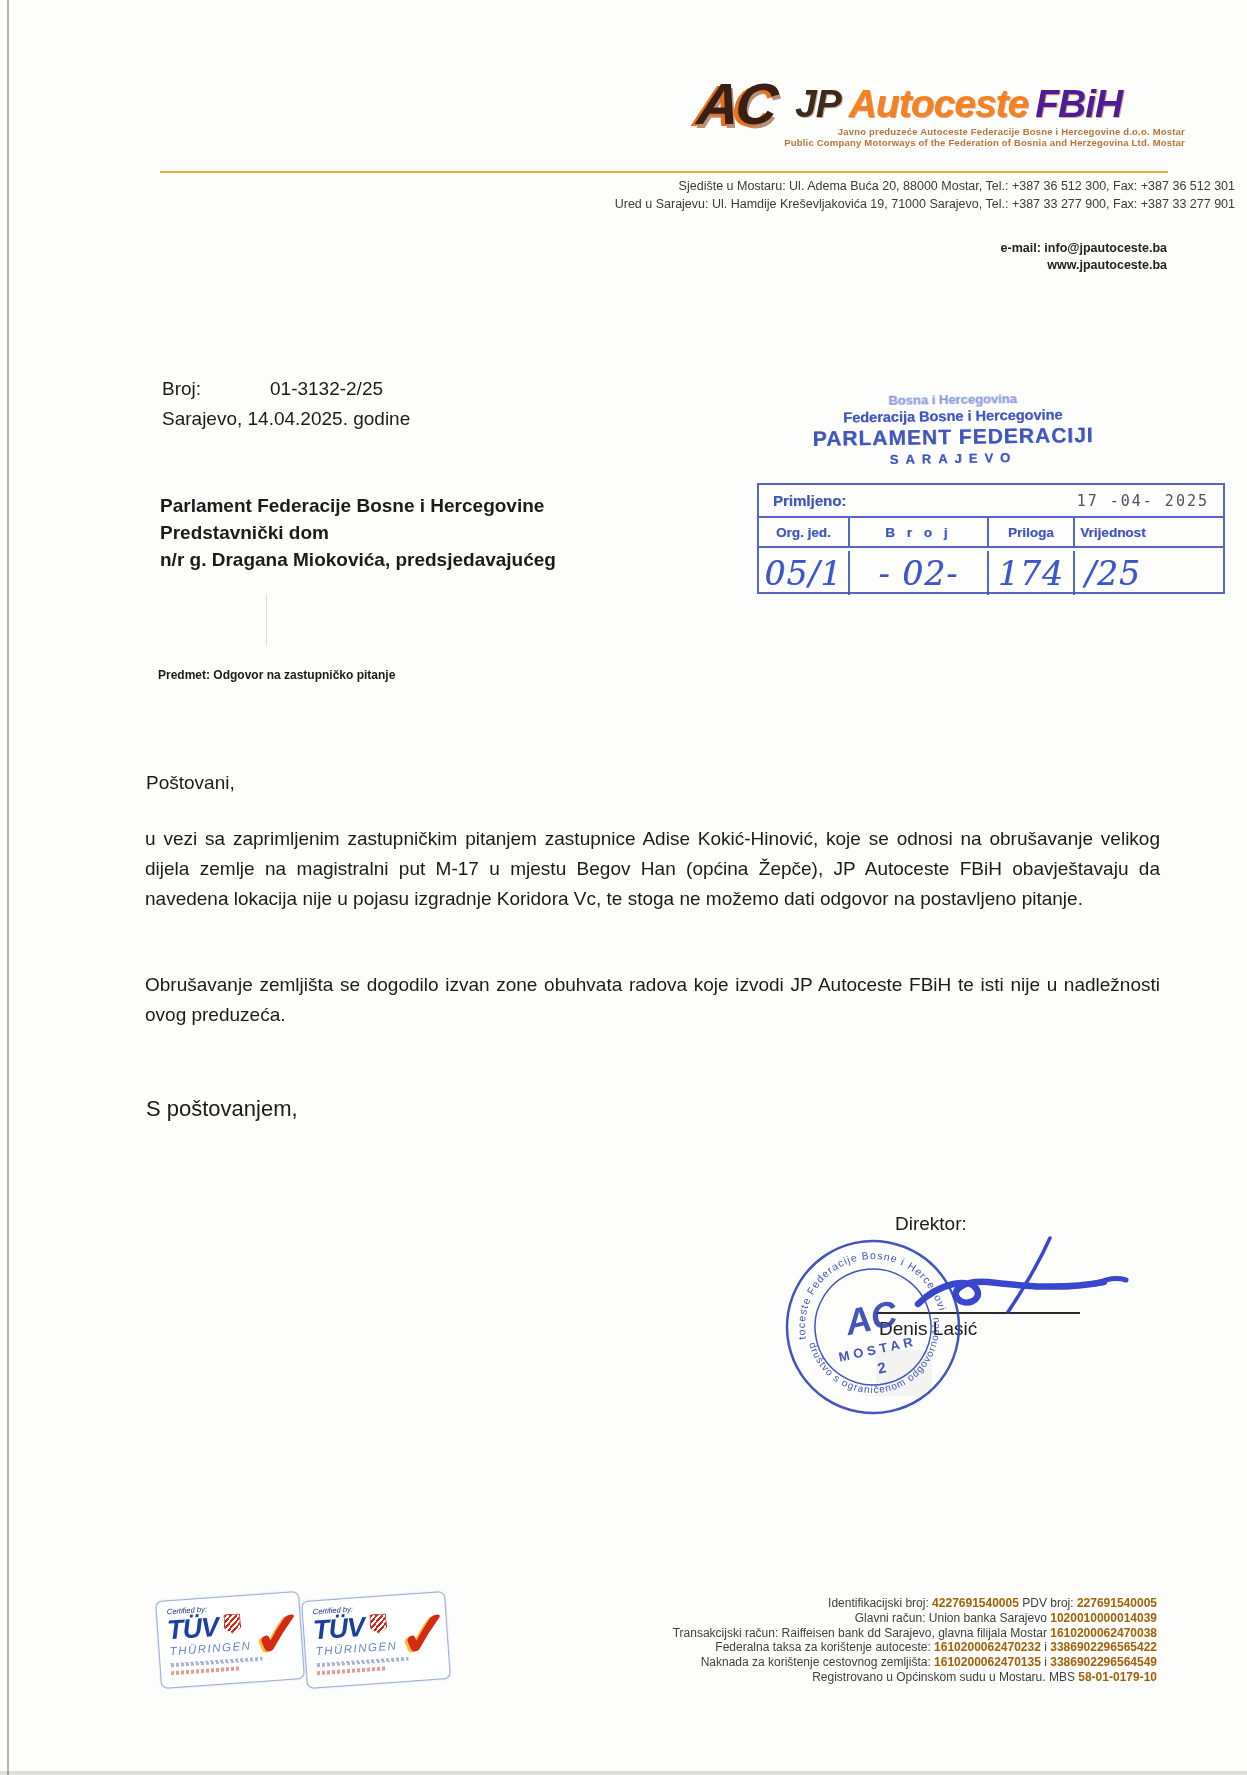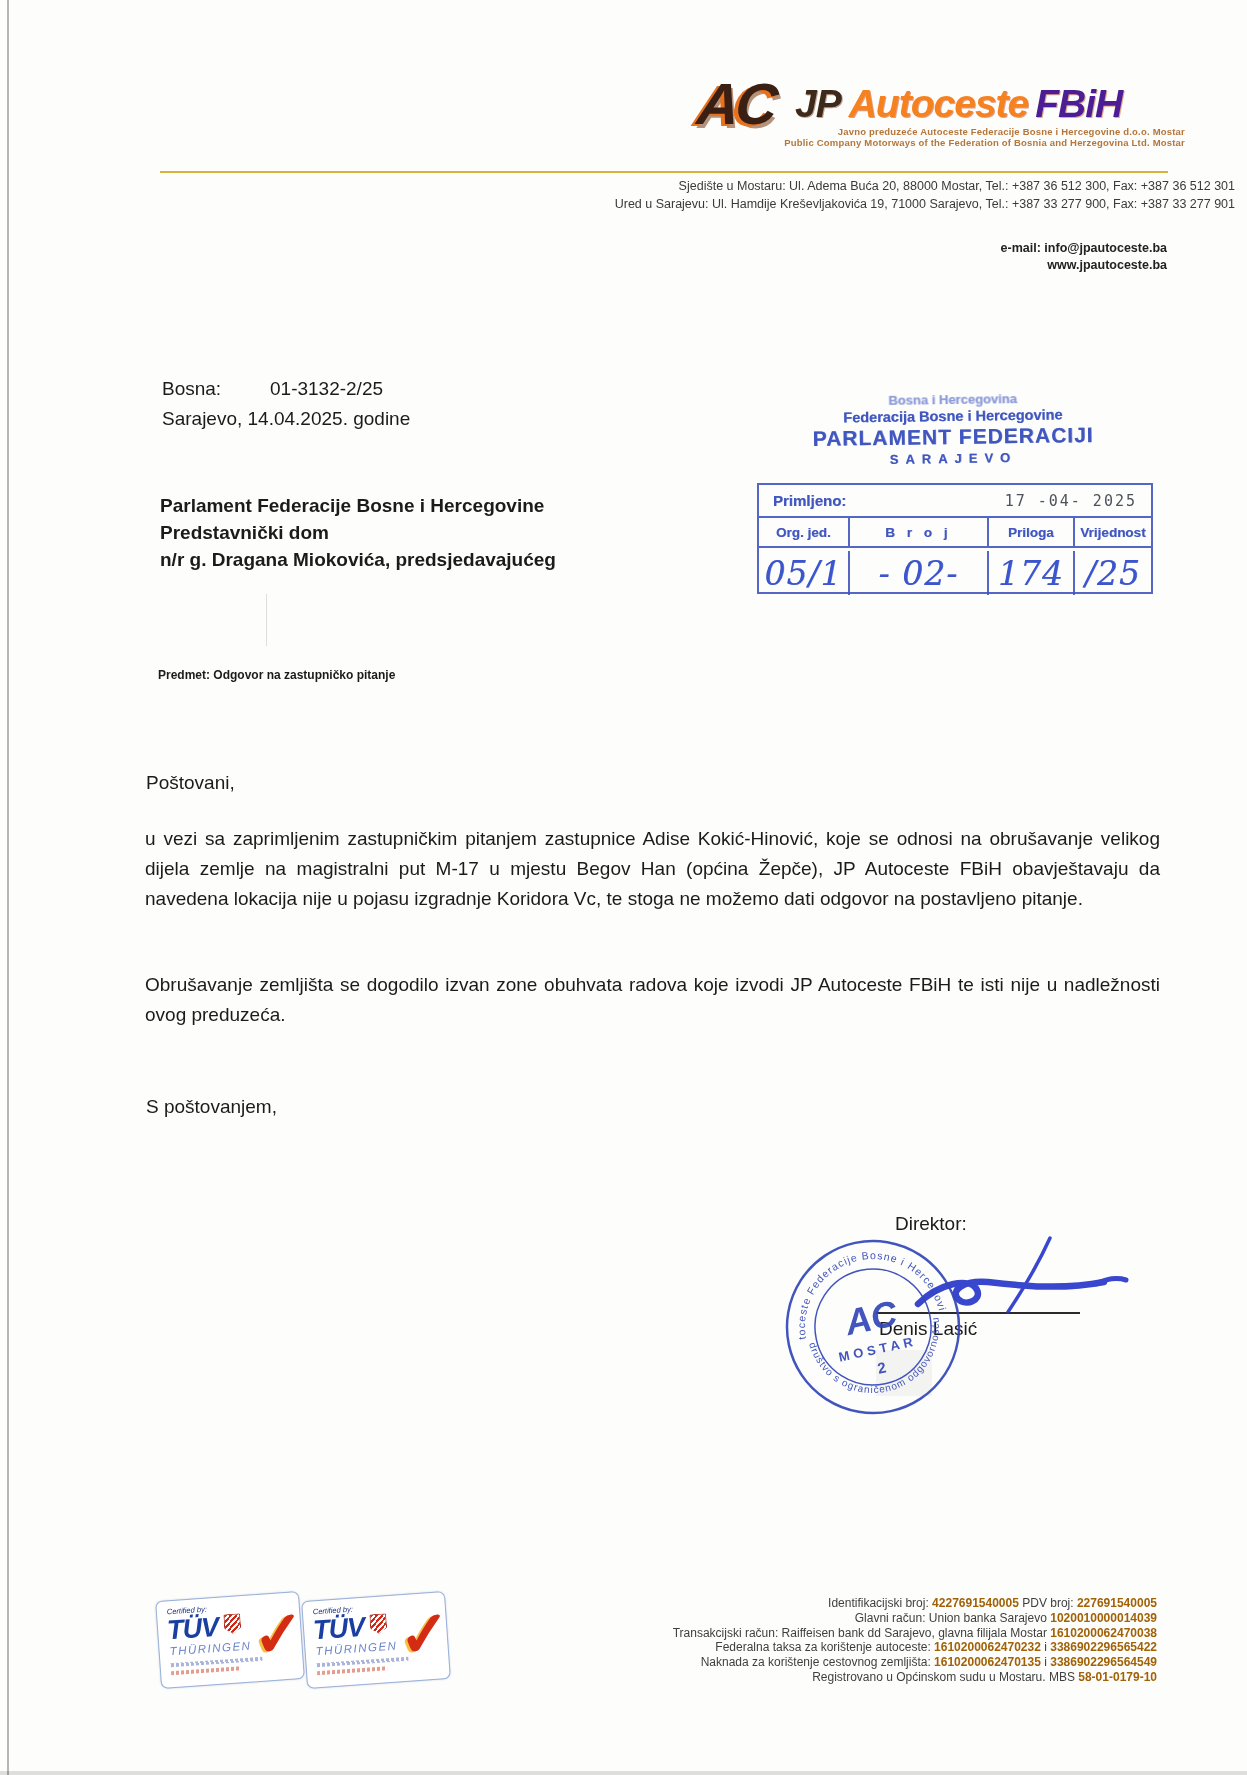--- a/index.html
+++ b/index.html
@@ -36,42 +36,42 @@
   .ref-label{position:absolute;left:162px;top:378px;font-size:19px;}
   .ref-value{position:absolute;left:270px;top:378px;font-size:19px;}
   .date-line{position:absolute;left:162px;top:408px;font-size:19px;}
   
   .rstamp{position:absolute;left:738px;top:392px;width:430px;color:#4157c0;transform:rotate(-0.8deg);}
   .rs-line{text-align:center;text-shadow:.6px 0 0 rgba(65,87,192,.55);white-space:nowrap;}
   .rs1{font-size:13px;font-weight:bold;opacity:.6;filter:blur(.5px);}
   .rs2{font-size:14.5px;font-weight:bold;margin-top:1px;}
   .rs3{font-size:21px;font-weight:bold;letter-spacing:1px;margin-top:1px;}
   .rs4{font-size:13px;font-weight:bold;letter-spacing:7px;margin-top:2px;}
-  .rs-table{position:absolute;left:757px;top:483px;width:396px;border:2.5px solid rgba(65,87,192,.9);
+  .rs-table{position:absolute;left:757px;top:483px;width:468px;border:2.5px solid rgba(65,87,192,.9);
     color:#4157c0;box-sizing:border-box;}
   .rs-row1{display:flex;align-items:center;height:31px;border-bottom:2px solid rgba(65,87,192,.9);}
   .rs-primljeno{font-size:15px;font-weight:bold;padding-left:14px;text-shadow:.5px 0 0 rgba(65,87,192,.5);}
   .rs-date{margin-left:auto;margin-right:14px;font-family:"DejaVu Sans Mono",monospace;
     font-size:15px;letter-spacing:2px;color:#4e525c;}
   .rs-row2{display:flex;height:28px;border-bottom:2px solid rgba(65,87,192,.9);}
   .rs-row3{display:flex;height:44px;}
   .rs-cell{box-sizing:border-box;display:flex;align-items:center;justify-content:center;
     border-right:2px solid rgba(65,87,192,.9);font-size:13.5px;font-weight:bold;
     text-shadow:.5px 0 0 rgba(65,87,192,.5);}
   .rs-cell:last-child{border-right:none;}
   .c1{width:91px;} .c2{width:139px;letter-spacing:4px;} .c3{width:86px;} .c4{width:76px;}
   .hw{font-family:"DejaVu Serif",serif;font-style:italic;font-weight:normal;font-size:33px;
     color:#3b55cc;text-shadow:.5px 0 0 rgba(59,85,204,.6);letter-spacing:1px;position:relative;top:3px;}
   
   .recipient{position:absolute;left:160px;top:492px;font-size:19px;font-weight:bold;line-height:27px;}
   .subject{position:absolute;left:158px;top:668px;font-size:12px;font-weight:bold;}
   .salutation{position:absolute;left:146px;top:772px;font-size:19px;}
   .para{position:absolute;left:145px;width:1015px;font-size:19px;line-height:30px;text-align:justify;}
   .para1{top:824px;} .para2{top:970px;}
-  .closing{position:absolute;left:146px;top:1096px;font-size:19px;}
+  .closing{position:absolute;left:146px;top:1096px;font-size:22px;}
   
   .director{position:absolute;left:895px;top:1213px;font-size:19px;}
   .sig-line{position:absolute;left:876px;top:1312px;width:204px;height:1.5px;background:#2a2a2a;}
   .sig-name{position:absolute;left:879px;top:1318px;font-size:19px;}
   .sig-svg{position:absolute;left:900px;top:1232px;}
   .round-stamp{position:absolute;left:784px;top:1238px;width:178px;height:178px;transform:rotate(-12deg);opacity:.92;}
   
   .tuv{position:absolute;width:142px;height:86px;transform:rotate(-4deg);
     background:#fff;border:1.5px solid #9ab0d8;border-radius:7px;box-shadow:0 0 2px rgba(120,140,190,.4);}
   .tuv1{left:158px;top:1596px;} .tuv2{left:304px;top:1596px;}
@@ -107,21 +107,21 @@
     <span class="logo-jp">JP</span><span class="logo-auto">Autoceste</span><span class="logo-fbih">FBiH</span>
   </div>
   <div class="logo-sub logo-sub1">Javno preduzeće Autoceste Federacije Bosne i Hercegovine d.o.o. Mostar</div>
   <div class="logo-sub logo-sub2">Public Company Motorways of the Federation of Bosnia and Herzegovina Ltd. Mostar</div>
   <div class="gold-rule"></div>
   <div class="addr addr1">Sjedište u Mostaru: Ul. Adema Buća 20, 88000 Mostar, Tel.: +387 36 512 300, Fax: +387 36 512 301</div>
   <div class="addr addr2">Ured u Sarajevu: Ul. Hamdije Kreševljakovića 19, 71000 Sarajevo, Tel.: +387 33 277 900, Fax: +387 33 277 901</div>
   <div class="contact email">e-mail: info@jpautoceste.ba</div>
   <div class="contact www">www.jpautoceste.ba</div>
 
-  <div class="ref-label">Bosna:</div>
+  <div class="ref-label">Broj:</div>
   <div class="ref-value">01-3132-2/25</div>
   <div class="date-line">Sarajevo, 14.04.2025. godine</div>
 
   <div class="rstamp">
     <div class="rs-line rs1">Bosna i Hercegovina</div>
     <div class="rs-line rs2">Federacija Bosne i Hercegovine</div>
     <div class="rs-line rs3">PARLAMENT FEDERACIJI</div>
     <div class="rs-line rs4">SARAJEVO</div>
   </div>
   <div class="rs-table">

